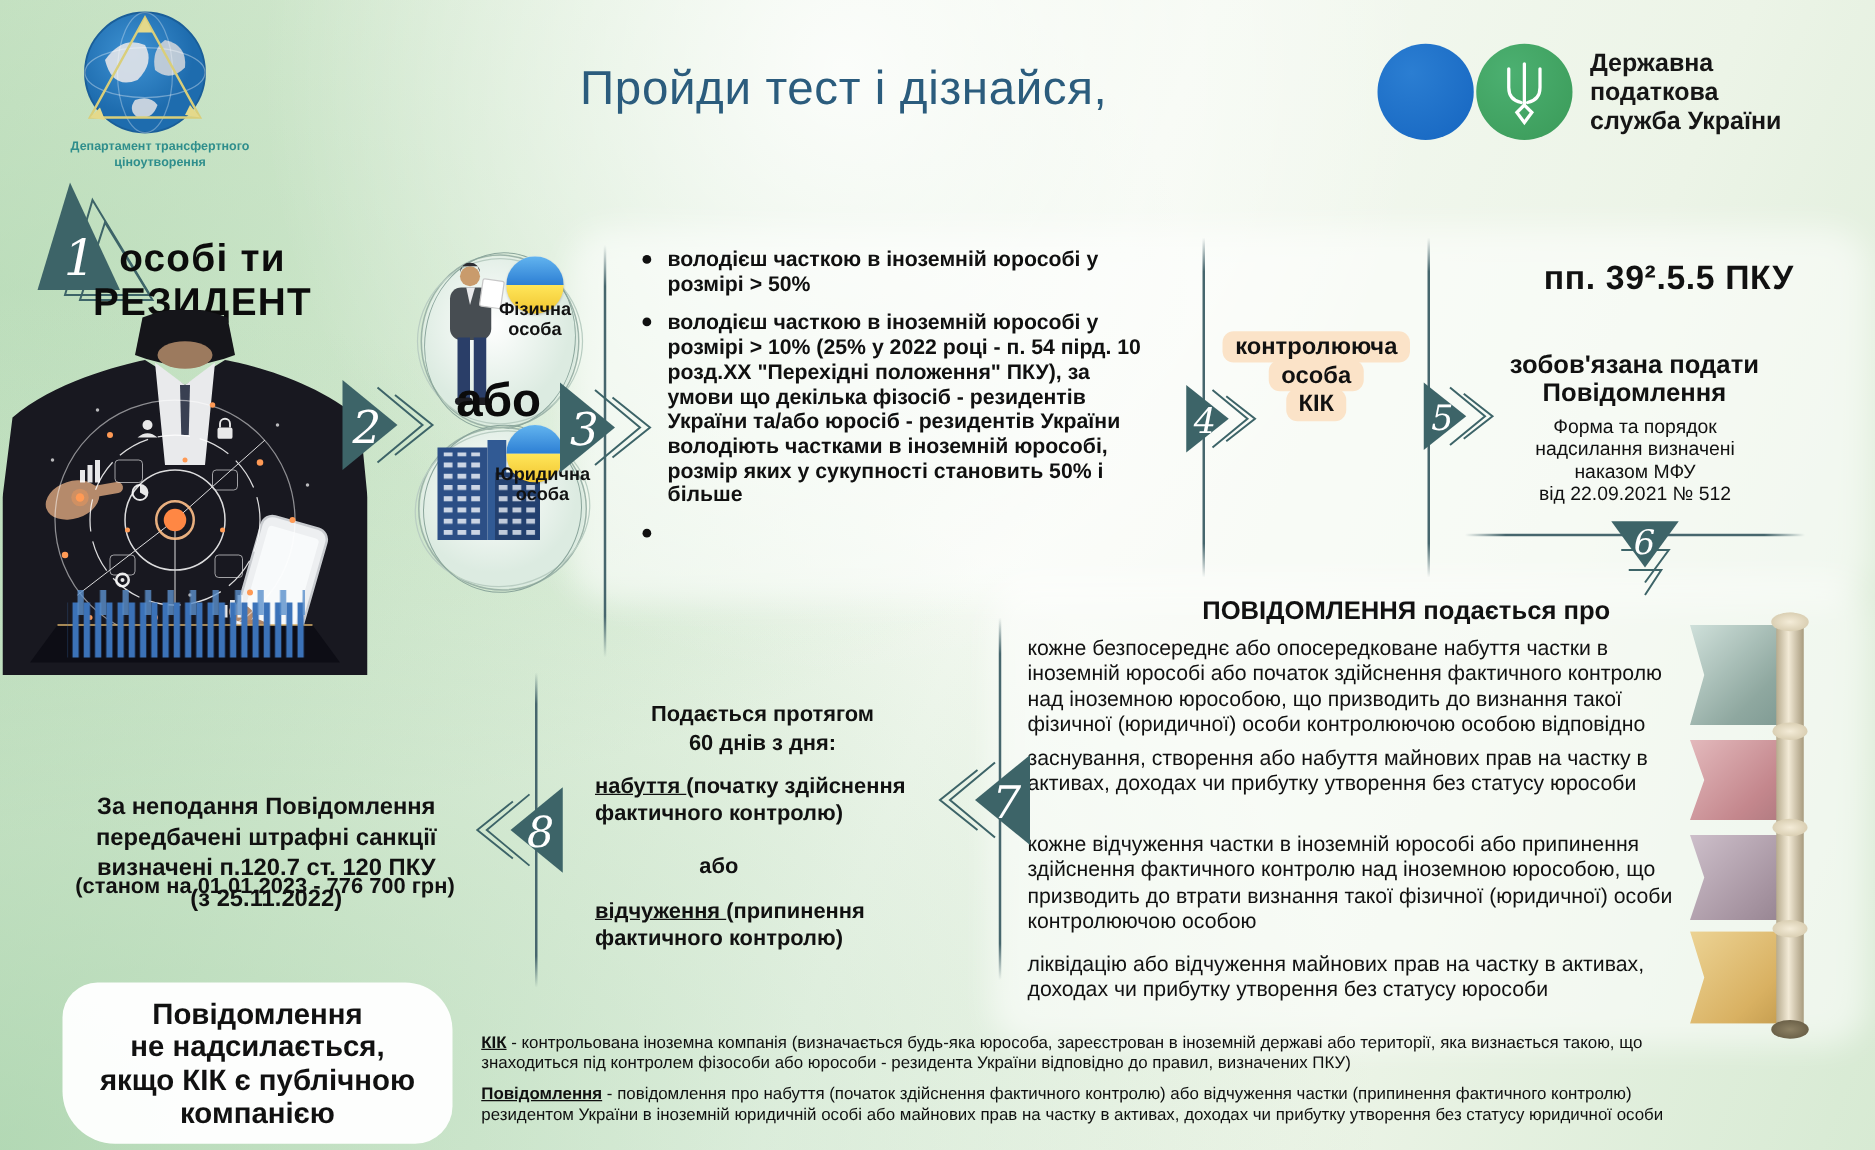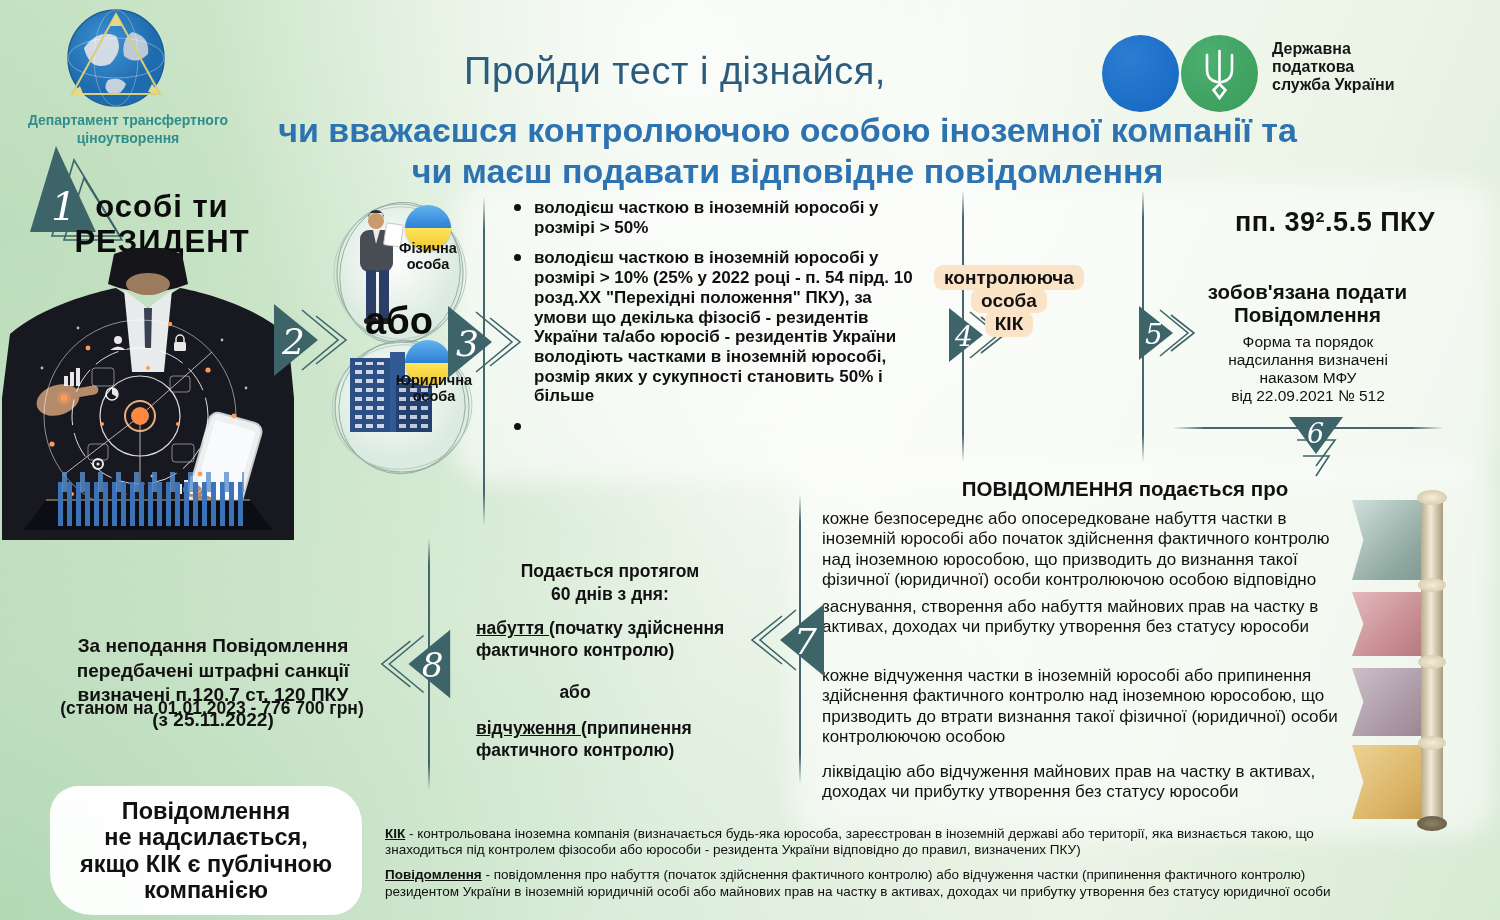--- a/index.html
+++ b/index.html
@@ -13,21 +13,21 @@
       linear-gradient(112deg,#cde5c9 0%,#e4f1df 28%,#f4f9f1 52%,#ecf4e7 75%,#d7ead3 100%);
   }
   .abs{position:absolute;}
   .pre{white-space:pre-line;}
   .soft-panel{background:rgba(255,255,255,.55);border-radius:34px;filter:blur(12px);}
   .vline{width:2px;background:linear-gradient(to bottom,transparent,#46666d 10%,#46666d 90%,transparent);}
   .hline{height:2px;background:linear-gradient(to right,transparent,#46666d 12%,#46666d 88%,transparent);}
   .marker-num{font-family:"DejaVu Serif",serif;font-style:italic;fill:#fff;}
   .marker-outline{fill:none;stroke:#3d6468;stroke-width:1.6;}
   .marker-fill{fill:#3d6468;}
-  .dept-label{color:#2f8e8c;font-weight:bold;font-size:14px;line-height:1.25;text-align:center;}
+  .dept-label{color:#2f8e8c;font-weight:bold;font-size:10px;line-height:1.25;text-align:center;}
   .title-main{color:#2b5c7d;font-weight:400;font-size:38px;text-align:center;letter-spacing:.5px;}
   .title-sub{color:#2e73b1;font-weight:800;font-size:34px;line-height:1.2;text-align:center;}
   .resident{font-weight:800;font-size:31px;line-height:1.12;text-align:center;letter-spacing:1px;color:#0c0c0c;}
   .bullet-list{font-size:17px;font-weight:600;line-height:1.16;color:#101010;}
   .bullet-item{position:relative;padding-left:26px;margin-bottom:11px;}
   .bullet-dot{position:absolute;left:6px;top:6px;width:7px;height:7px;border-radius:50%;background:#101010;}
   .kik-blob{display:inline-block;background:#fbe3c8;border-radius:9px;padding:1px 10px;margin:-1px 0;font-size:19px;font-weight:800;line-height:1.22;}
   .oblig-bold{font-size:20.5px;font-weight:800;text-align:center;line-height:1.14;}
   .oblig-note{font-size:15.5px;font-weight:500;text-align:center;line-height:1.16;}
   .law-ref{font-size:27px;font-weight:800;text-align:center;letter-spacing:.5px;margin-top:19px;}
@@ -35,21 +35,21 @@
   .notif-item{font-size:17px;font-weight:500;line-height:1.2;z-index:3;}
   .deadline-h{font-size:17.5px;font-weight:800;text-align:center;line-height:1.3;}
   .deadline-opt{font-size:17.5px;font-weight:600;line-height:1.25;}
   .u{text-decoration:underline;margin-top:16px;}
   .penalty-bold{font-size:19px;font-weight:800;text-align:center;line-height:1.3;}
   .penalty-note{font-size:17.5px;font-weight:700;text-align:center;}
   .exception{background:rgba(255,255,255,.96);border-radius:28px 38px 30px 42px;
     font-size:23.5px;font-weight:800;text-align:center;line-height:1.12;padding:12px 6px;}
   .defs{font-size:13.5px;font-weight:500;line-height:1.2;color:#101010;}
   .def-term{font-weight:bold;text-decoration:underline;}
-  .dps-label{font-size:16px;font-weight:600;line-height:1.14;color:#161616;}
+  .dps-label{font-size:20px;font-weight:600;line-height:1.14;color:#161616;}
   .flag{position:absolute;z-index:1;clip-path:polygon(0 0,100% 0,100% 100%,0 100%,15% 50%);}
   .pole-knob{position:absolute;background:radial-gradient(#f4ecd8,#cfc3a4);border-radius:50%;z-index:2;}
   .ua-flag{border-radius:50%;overflow:hidden;box-shadow:inset 0 2px 3px rgba(255,255,255,.8), inset 0 -2px 4px rgba(0,0,0,.25), 0 1px 2px rgba(0,0,0,.2);}
   .ua-flag .top{height:50%;background:linear-gradient(#62b4ef,#2d7fd4);}
   .ua-flag .bot{height:50%;background:linear-gradient(#ffe65a,#f0c42e);}
 </style>
 </head>
 <body>
 
 <div id="stage">
@@ -171,22 +171,20 @@
         <circle cx="76" cy="80" r="1.4"></circle>
     </g>
 
     <polygon points="44,252 248,252 270,282 22,282" fill="#0d0d15"></polygon>
     <line x1="44" y1="252" x2="248" y2="252" stroke="#d8b06a" stroke-width="1.2"></line>
     <rect x="52" y="234" width="190" height="44" fill="url(#eqp)"></rect>
     <rect x="52" y="224" width="190" height="20" fill="url(#eqp2)" opacity=".8"></rect>
   </svg>
 
   <div class="abs title-main" style="left:150px;top:50px;width:1050px;">Пройди тест і дізнайся,</div>
-  <div class="abs title-sub pre" style="left:75px;top:110px;width:1425px;">чи вважаєшся контролюючою особою іноземної компанії та
-чи маєш подавати відповідне повідомлення</div>
 
   <div class="abs" style="left:1102px;top:35px;width:77px;height:77px;border-radius:50%;background:radial-gradient(circle at 35% 30%,#2b7ed2,#1565c0);"></div>
   <div class="abs" style="left:1181px;top:35px;width:77px;height:77px;border-radius:50%;background:radial-gradient(circle at 35% 30%,#4cb071,#3a9a58);">
     <svg width="77" height="77" viewBox="0 0 77 77">
       <g fill="none" stroke="#ffffff" stroke-width="2.6" stroke-linecap="round">
         <path d="M26 20 v15 c0 8 5 11 10 12"></path>
         <path d="M51 20 v15 c0 8 -5 11 -10 12"></path>
         <path d="M38.5 16 v33"></path>
         <path d="M38.5 49 l-6 6 6 8 6 -8 z"></path>
       </g>
@@ -298,21 +296,21 @@
     </div>
   </div>
 
   <svg class="abs" style="left:946px;top:302px;" width="60" height="66" viewBox="0 0 60 66">
     <path class="marker-outline" d="M24 10 L52 33 L24 56"></path>
     <path class="marker-outline" d="M35 15 L58 33 L35 51"></path>
     <polygon class="marker-fill" points="3,6 37,33 3,60"></polygon>
     <text class="marker-num" x="9" y="44" font-size="28">4</text>
   </svg>
 
-  <div class="abs" style="left:916px;top:266px;width:186px;text-align:center;line-height:1.05;">
+  <div class="abs" style="left:960px;top:266px;width:186px;text-align:center;line-height:1.05;">
     <span class="kik-blob">контролююча</span><br>
     <span class="kik-blob">особа</span><br>
     <span class="kik-blob">КІК</span>
   </div>
 
   <svg class="abs" style="left:1136px;top:300px;" width="60" height="66" viewBox="0 0 60 66">
     <path class="marker-outline" d="M24 10 L52 33 L24 56"></path>
     <path class="marker-outline" d="M35 15 L58 33 L35 51"></path>
     <polygon class="marker-fill" points="3,6 37,33 3,60"></polygon>
     <text class="marker-num" x="9" y="44" font-size="28">5</text>

